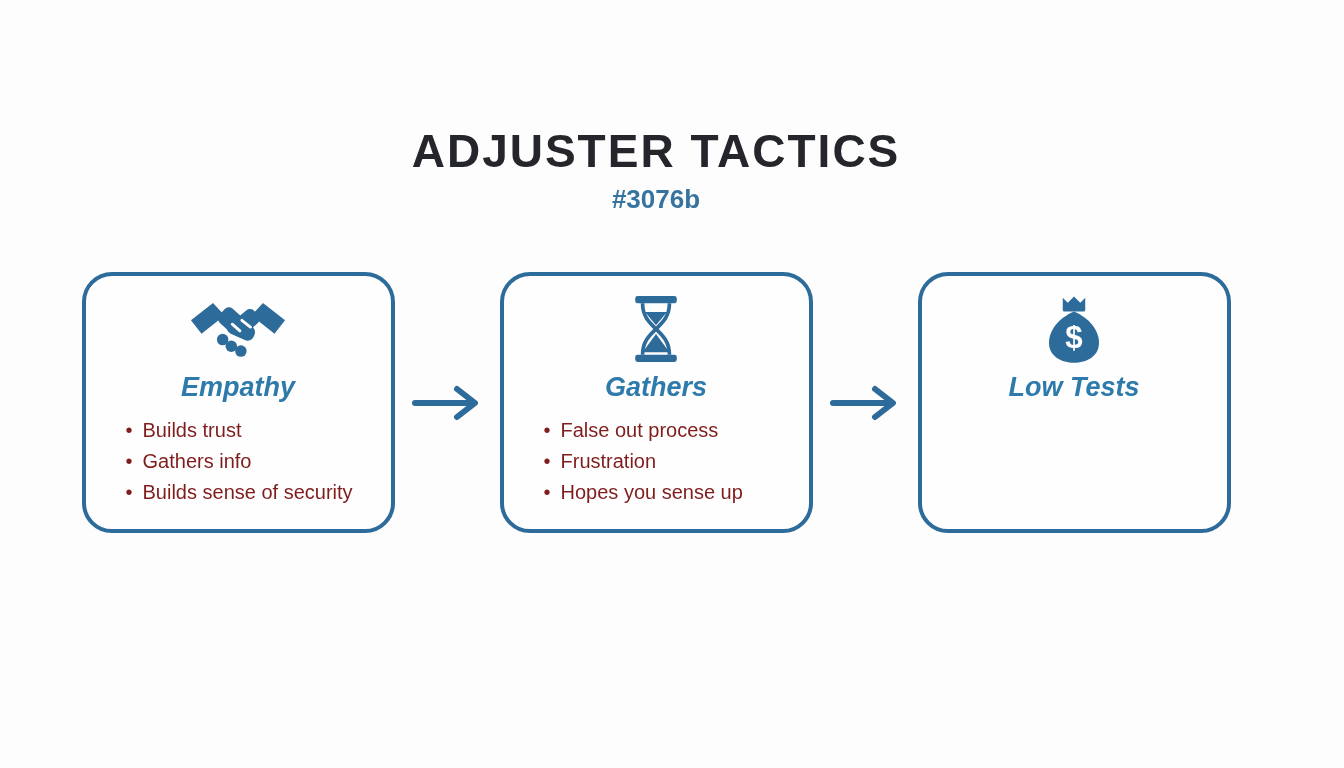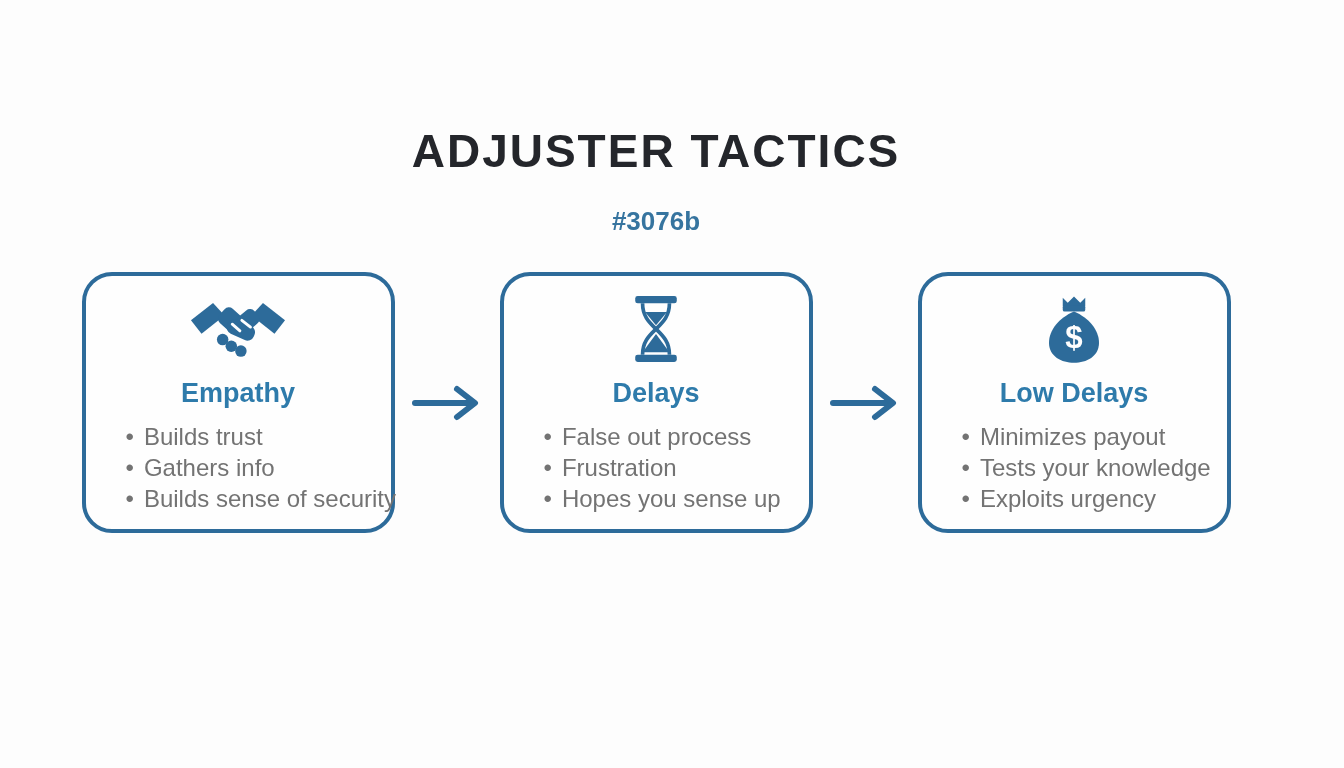--- a/index.html
+++ b/index.html
@@ -12,21 +12,21 @@
   .stage { width: 1312px; height: 768px; position: relative; }
 
   .header { position: absolute; top: 124px; left: 0; width: 100%; text-align: center; }
   .title {
     font-size: 46px;
     font-weight: 800;
     letter-spacing: 2px;
     color: #24262b;
   }
   .subtitle {
-    margin-top: 28px;
+    margin-top: 6px;
     font-size: 26px;
     font-weight: 700;
     color: #36749f;
   }
 
   .flow-row {
     position: absolute;
     top: 272px;
     left: 0;
     width: 100%;
@@ -47,31 +47,32 @@
     height: 74px;
     display: flex;
     align-items: center;
     justify-content: center;
   }
   .card-heading {
     text-align: center;
     font-size: 27px;
     font-weight: 700;
     color: #2e7bab;
-    margin-top: 12px;
+    margin-top: 6px;
+    font-style: italic;
   }
   .bullets {
     margin-top: 12px;
     padding-left: 40px;
     padding-right: 10px;
   }
   .bullet-row {
-    font-size: 24px;
+    font-size: 20px;
     line-height: 31px;
-    color: #737373;
+    color: #7f1d1d;
     white-space: nowrap;
   }
   .bullet-dot { margin-right: 10px; }
 
   .arrow-gap {
     width: 105px;
     flex: 0 0 auto;
     display: flex;
     align-items: center;
     justify-content: center;
@@ -133,21 +134,21 @@
             <rect x="4" y="48" width="34" height="6" rx="2"></rect>
             <polygon points="12,13 30,13 21,24"></polygon>
             <polygon points="21,31 32,46 10,46"></polygon>
           </g>
           <g stroke="#2d6b9a" stroke-width="3" fill="none">
             <path d="M10,6 C10,17 16,22 21,27 C16,32 10,37 10,48"></path>
             <path d="M32,6 C32,17 26,22 21,27 C26,32 32,37 32,48"></path>
           </g>
         </svg>
       </div>
-      <div class="card-heading">Delays</div>
+      <div class="card-heading">Gathers</div>
       <div class="bullets">
         <div class="bullet-row"><span class="bullet-dot">•</span><span>False out process</span></div>
         <div class="bullet-row"><span class="bullet-dot">•</span><span>Frustration</span></div>
         <div class="bullet-row"><span class="bullet-dot">•</span><span>Hopes you sense up</span></div>
       </div>
     </div>
 
     <div class="arrow-gap">
       <svg width="72" height="40" viewBox="0 0 72 40">
         <g stroke="#2d6b9a" stroke-width="6" fill="none" stroke-linecap="round" stroke-linejoin="round">
@@ -161,22 +162,17 @@
       <div class="icon-box">
         <svg width="62" height="70" viewBox="0 0 48 56" fill="none">
           <g fill="#2d6b9a">
             <path d="M15,10 L15,3 L19,7 L24,2 L29,7 L33,3 L33,10 Z"></path>
             <rect x="15" y="9" width="18" height="5" rx="1.5"></rect>
             <path d="M24,14 C12,19 4,29 4,39 C4,50 14,55 24,55 C34,55 44,50 44,39 C44,29 36,19 24,14 Z"></path>
           </g>
           <text x="24" y="43" text-anchor="middle" font-family="Liberation Sans, DejaVu Sans, sans-serif" font-size="25" font-weight="bold" fill="#fefefe">$</text>
         </svg>
       </div>
-      <div class="card-heading">Low Delays</div>
-      <div class="bullets">
-        <div class="bullet-row"><span class="bullet-dot">•</span><span>Minimizes payout</span></div>
-        <div class="bullet-row"><span class="bullet-dot">•</span><span>Tests your knowledge</span></div>
-        <div class="bullet-row"><span class="bullet-dot">•</span><span>Exploits urgency</span></div>
-      </div>
+      <div class="card-heading">Low Tests</div>
     </div>
 
   </div>
 </div>
 
 </body></html>

